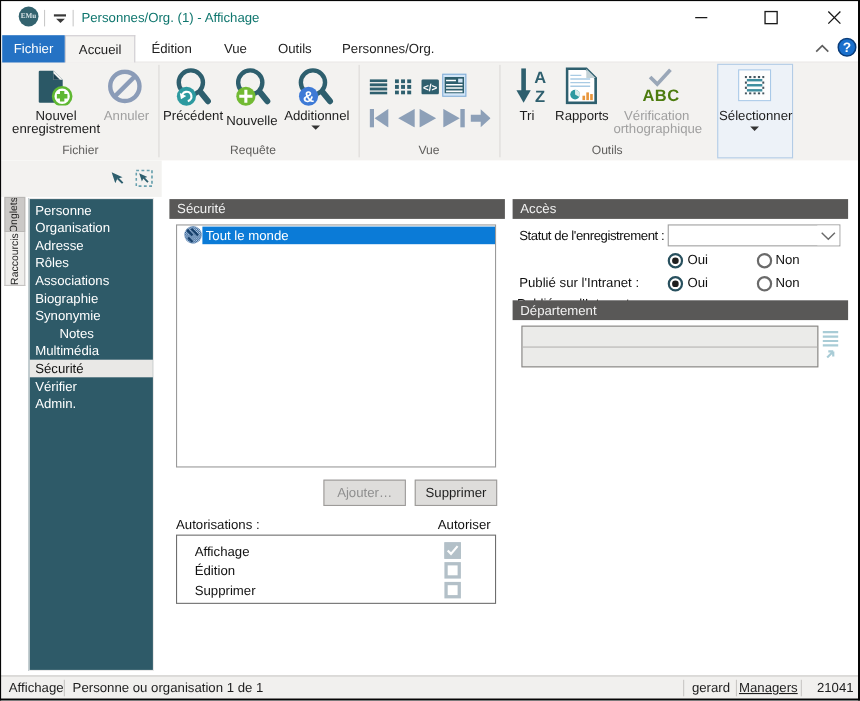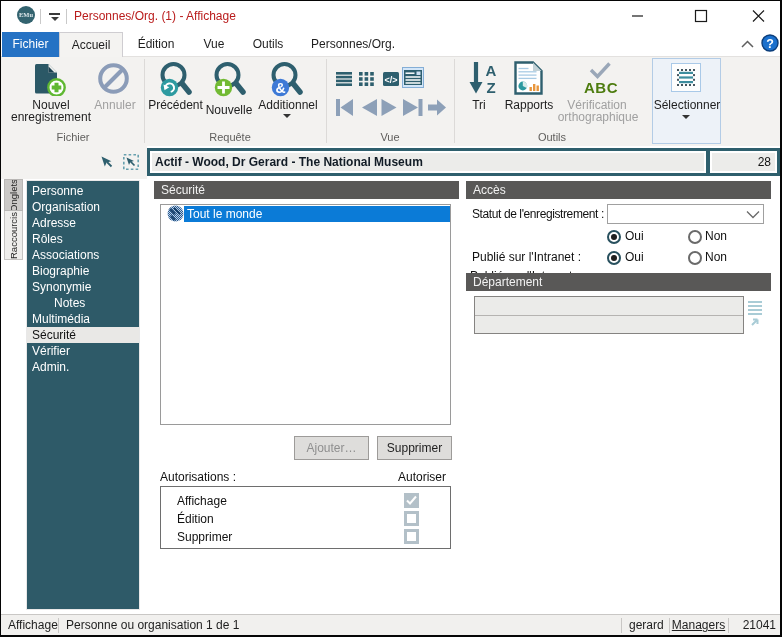--- a/index.html
+++ b/index.html
@@ -9,21 +9,21 @@
   .edge { position:absolute; background:#050505; z-index:50; }
   .abs { position:absolute; }
 
   
   .titlebar { position:absolute; left:0; top:0; width:780px; height:32px; background:#fff; }
   .emu-logo { position:absolute; left:17px; top:6px; width:18px; height:18px; border-radius:50%; background:#33636f; color:#dde7ea; font-family:"Liberation Serif", serif; font-size:6.5px; font-weight:bold; text-align:center; line-height:18px; }
   .tsep { position:absolute; top:9px; width:1px; height:15px; background:#c9c9c9; }
   .qat-dd { position:absolute; left:49px; top:13px; width:11px; height:9px; }
   .qat-dd .bar { position:absolute; left:0; top:0; width:11px; height:1.6px; background:#3a3a3a; }
   .qat-dd .tri { position:absolute; left:1.5px; top:4.2px; width:0; height:0; border-left:4px solid transparent; border-right:4px solid transparent; border-top:4.2px solid #3a3a3a; }
-  .title-text { position:absolute; left:74px; top:9px; font-size:12px; color:#b91c1c; }
+  .title-text { position:absolute; left:74px; top:9px; font-size:12px; color:#0f766e; }
   .winbtn { position:absolute; top:0; width:45px; height:31px; }
   .minb { left:615px; } .maxb { left:678px; } .closeb { left:735px; }
 
   
   .tabrow { position:absolute; left:1px; top:32px; width:779px; height:25px; background:#fff; }
   .ftab { position:absolute; font-size:12px; top:0; height:25px; line-height:25px; text-align:center; color:#1e1e1e; }
   .tab-fichier { left:1px; width:57px; background:#2572c4; color:#fff; }
   .tab-accueil { left:58px; width:64px; background:#f4f3f1; border:1px solid #cfcdd1; border-bottom:none; }
 
   
@@ -287,28 +287,20 @@
     <svg class="abs" style="left:101px; top:10px;" width="12" height="12" viewBox="0 0 12 12">
       <path d="M0.5 0.5 L3.8 10.5 L5.6 6.6 L10.4 5.2 Z" fill="#2e5f6e"></path>
       <line x1="6" y1="6" x2="10.5" y2="10.5" stroke="#2e5f6e" stroke-width="1.8"></line>
     </svg>
     <svg class="abs" style="left:123px; top:8px;" width="16" height="16" viewBox="0 0 16 16">
       <rect x="0.8" y="0.8" width="14.4" height="14.4" fill="none" stroke="#67a0ae" stroke-width="1.6" stroke-dasharray="2.6 2.2"></rect>
       <path d="M3.5 3.5 L6 11 L7.4 8 L11 6.9 Z" fill="#2e5f6e"></path>
       <line x1="7.5" y1="7.5" x2="11.5" y2="11.5" stroke="#2e5f6e" stroke-width="1.7"></line>
     </svg>
   </div>
-  <div class="band-strip">
-    <div class="band-bar" style="left:3px; width:556px;">
-        <div class="band-bar-inner">Actif - Wood, Dr Gerard - The National Museum</div>
-      </div>
-    <div class="band-bar" style="left:563px; width:67px;">
-        <div class="band-bar-inner" style="text-align:right; padding-right:4px; font-weight:normal; color:#111;">28</div>
-      </div>
-  </div>
 
   <div class="side-tab" style="top:179px; height:32px; background:#cbc9c7; border:1px solid #b9b7b5;">
       <span>Onglets</span>
     </div>
   <div class="side-tab" style="top:211px; height:49px; background:#efeeec; border:1px solid #c6c4c2; border-top:none;">
       <span>Raccourcis</span>
     </div>
 
   <div class="sidebar">
     <div class="sb-item" style="top:2px;">Personne</div>

